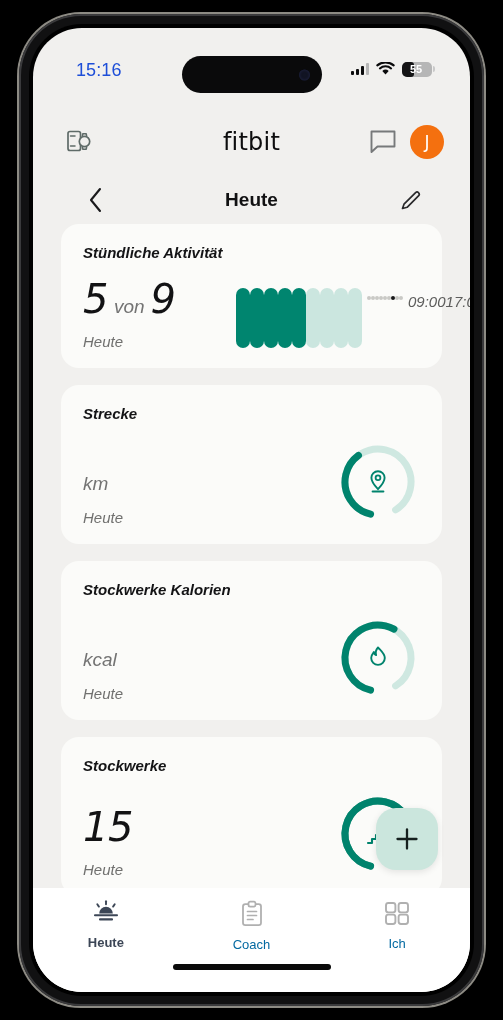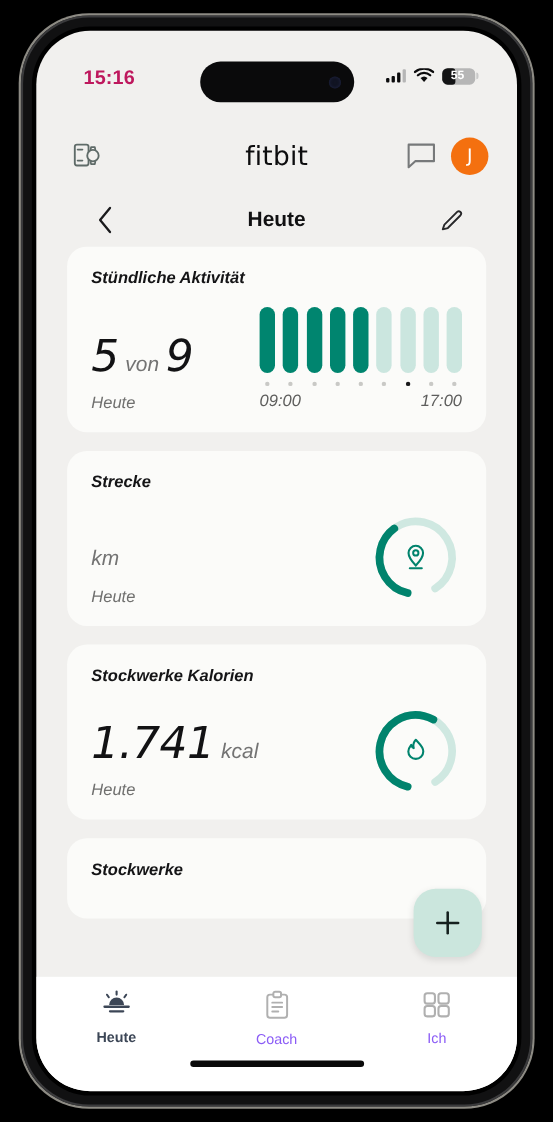--- a/index.html
+++ b/index.html
@@ -88,22 +88,22 @@
     left: 0; right: 0; top: 0;
     height: 62px;
     z-index: 30;
     pointer-events: none;
   }
   #status-time {
     position: absolute;
     left: 43px;
     top: 32px;
     font-size: 18px;
-    font-weight: bold;
-    color: #be185d;
+    font-weight: normal;
+    color: #1d4ed8;
     letter-spacing: 0.1px;
   }
   #status-right {
     position: absolute;
     right: 38px;
     top: 32px;
     display: flex;
     align-items: center;
     gap: 7px;
     height: 18px;
@@ -270,21 +270,21 @@
   .metric-sub {
     margin-top: 14px;
     font-size: 15px;
     color: #70706f;
   }
 
   
   #hourly-card .card-body { align-items: flex-end; }
   #hourly-chart {
     display: flex;
-    flex-direction: column;
+    flex-direction: row;
     align-items: stretch;
     width: 184px;
     padding-bottom: 2px;
   }
   #hourly-bars {
     display: flex;
     align-items: flex-end;
     justify-content: space-between;
     height: 60px;
   }
@@ -361,21 +361,21 @@
     box-sizing: border-box;
     z-index: 20;
   }
   .tab {
     flex: 1;
     display: flex;
     flex-direction: column;
     align-items: center;
     gap: 9px;
   }
-  .tab-label { font-size: 13px; color: #8b5cf6; }
+  .tab-label { font-size: 13px; color: #0369a1; }
   .tab.active .tab-label { color: #3c4656; font-weight: bold; }
   #home-indicator {
     position: absolute;
     left: 50%;
     transform: translateX(-50%);
     bottom: 22px;
     width: 158px;
     height: 6px;
     border-radius: 4px;
     background: #0a0a0a;
@@ -521,41 +521,60 @@
               </div>
             </div>
           </div>
         </div>
 
         <div class="card" id="calories-card">
           <div class="card-title">Stockwerke Kalorien</div>
           <div class="card-body">
             <div class="metric">
               <div class="metric-value">
-                <span class="metric-number">1.741</span>
                 <span class="metric-unit">kcal</span>
               </div>
               <div class="metric-sub">Heute</div>
             </div>
             <div class="ring-wrap">
               <svg width="84" height="84" viewBox="0 0 84 84">
                 <circle class="ring-track" cx="42" cy="42" r="33" fill="none" stroke="#cfe8e1" stroke-width="7" stroke-linecap="round" stroke-dasharray="181 207" stroke-dashoffset="0" transform="rotate(103 42 42)"></circle>
                 <circle class="ring-value" cx="42" cy="42" r="33" fill="none" stroke="#00836d" stroke-width="7" stroke-linecap="round" stroke-dasharray="112.74 414.69" transform="rotate(103 42 42)"></circle>
               </svg>
               <div class="ring-icon">
                 <svg width="26" height="28" viewBox="0 0 26 28">
                   <path d="M13 3.5 c3.2 3.6 6.8 6 6.8 10.6 a6.8 6.8 0 0 1 -13.6 0 c0 -2.6 1.3 -4.3 2.6 -6 c0.4 1.6 1.3 2.6 2.3 3 c-0.9 -3.1 0 -5.6 1.9 -7.6 Z" stroke="#00836d" stroke-width="1.9" fill="none" stroke-linejoin="round"></path>
                 </svg>
               </div>
             </div>
           </div>
         </div>
 
         <div class="card" id="floors-card">
           <div class="card-title">Stockwerke</div>
+          <div class="card-body">
+            <div class="metric">
+              <div class="metric-value">
+                <span class="metric-number">15</span>
+                <span class="metric-unit"></span>
+              </div>
+              <div class="metric-sub">Heute</div>
+            </div>
+            <div class="ring-wrap">
+              <svg width="84" height="84" viewBox="0 0 84 84">
+                <circle class="ring-track" cx="42" cy="42" r="33" fill="none" stroke="#4fa995" stroke-width="7" stroke-linecap="round" stroke-dasharray="181 207" stroke-dashoffset="0" transform="rotate(103 42 42)"></circle>
+                <circle class="ring-value" cx="42" cy="42" r="33" fill="none" stroke="#00836d" stroke-width="7" stroke-linecap="round" stroke-dasharray="150.33 414.69" transform="rotate(103 42 42)"></circle>
+              </svg>
+              <div class="ring-icon">
+                <svg width="30" height="30" viewBox="0 0 30 30">
+                  <path d="M5 24 h4 v-4 h4 v-4 h4 v-4 h4 v-4 h4" stroke="#00836d" stroke-width="2.1" fill="none" stroke-linejoin="round" stroke-linecap="round"></path>
+                </svg>
+              </div>
+            </div>
+          </div>
         </div>
 
       </div>
 
       <div id="fab">
         <svg width="28" height="28" viewBox="0 0 28 28">
           <line x1="14" y1="4.5" x2="14" y2="23.5" stroke="#15201e" stroke-width="2.3" stroke-linecap="round"></line>
           <line x1="4.5" y1="14" x2="23.5" y2="14" stroke="#15201e" stroke-width="2.3" stroke-linecap="round"></line>
         </svg>
       </div>

